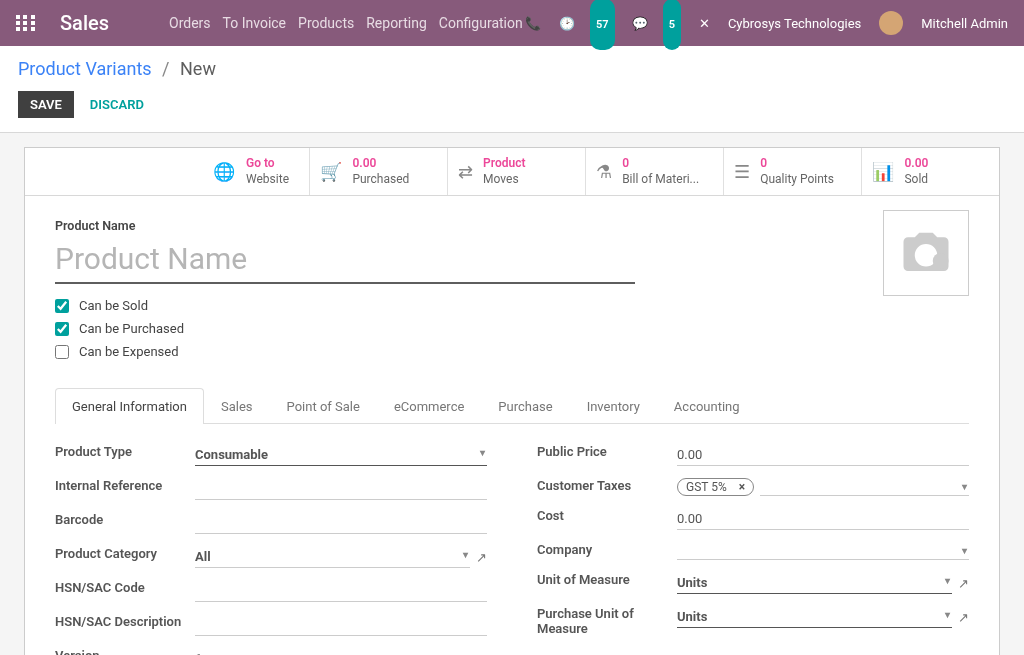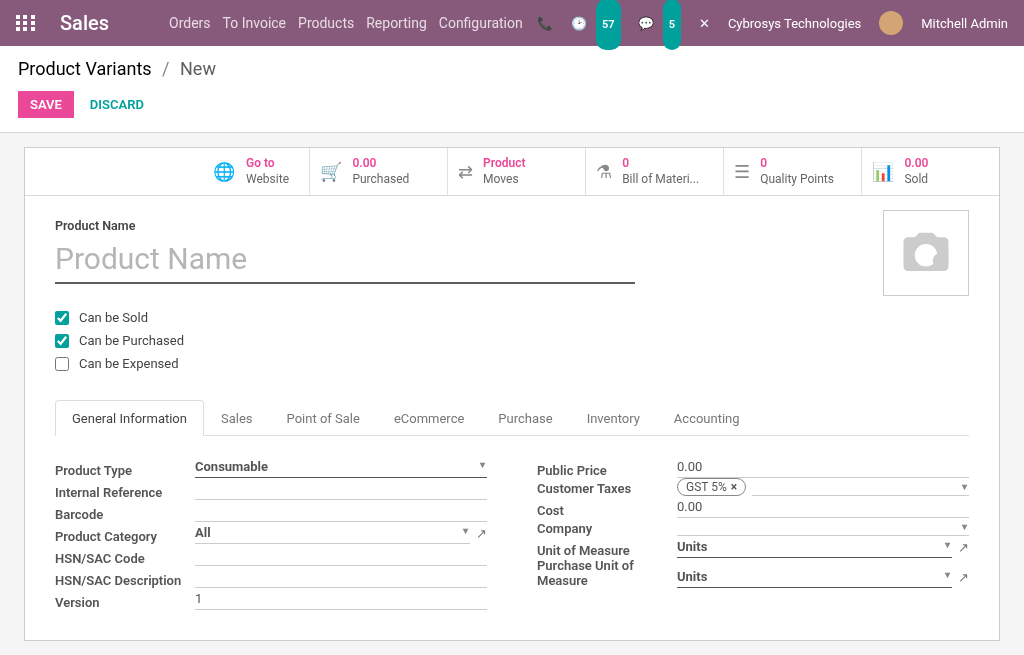--- a/index.html
+++ b/index.html
@@ -7,30 +7,30 @@
 
 
 .navbar { background: #875a7b; height: 46px; display: flex; align-items: center; padding: 0 16px; color: #fff; }
 .navbar .apps-icon { width: 20px; display: grid; grid-template-columns: repeat(3,1fr); grid-template-rows: repeat(3,1fr); gap: 2px; margin-right: 24px; cursor: pointer; }
 .navbar .apps-icon span { background: #fff; width: 4px; height: 4px; }
 .navbar .brand { font-size: 20px; font-weight: 500; margin-right: 60px; }
 .navbar .menu { display: flex; gap: 12px; font-size: 14px; flex: 1; }
 .navbar .menu-item { cursor: pointer; color: #e8dce4; }
 .navbar .right { display: flex; align-items: center; gap: 18px; font-size: 13px; }
 .navbar .icon-pill { position: relative; }
-.navbar .badge { background: #00a09d; color: #fff; border-radius: 10px; padding: 19px 6px; font-size: 11px; font-weight: 600; margin-left: 8px; }
+.navbar .badge { background: #00a09d; color: #fff; border-radius: 10px; padding: 19px 6px; font-size: 11px; font-weight: 600; margin-left: 14px; }
 .navbar .avatar { width: 24px; height: 24px; border-radius: 50%; background: #d4a574; display: inline-block; }
 
 
 .control-panel { background: #fff; padding: 12px 18px 14px 18px; border-bottom: 1px solid #d8d8d8; }
 .breadcrumb { font-size: 18px; color: #5e5e5e; margin-bottom: 12px; }
-.breadcrumb .link { color: #000000; cursor: pointer; }
+.breadcrumb .link { color: #3b82f6; cursor: pointer; }
 .breadcrumb .sep { color: #888; margin: 0 6px; }
 .btn { font-size: 13px; padding: 6px 12px; border: none; cursor: pointer; font-weight: 600; }
-.btn-primary { background: #ec4899; color: #fff; }
+.btn-primary { background: #404040; color: #fff; }
 .btn-link { background: transparent; color: #00a09d; }
 
 
 .main-scroll { height: 523px; overflow-y: auto; }
 .sheet-wrapper { padding: 14px 24px; }
 .sheet { background: #fff; border: 1px solid #ccc; }
 
 
 .stat-row { display: flex; border-bottom: 1px solid #d8d8d8; justify-content: flex-end; }
 .stat-btn { flex: 0 0 138px; border-left: 1px solid #e0e0e0; padding: 8px 10px; display: flex; align-items: center; gap: 10px; cursor: pointer; min-height: 44px; }
@@ -40,41 +40,41 @@
 .stat-text { font-size: 12px; color: #666; line-height: 1.3; }
 .stat-text .val { font-weight: 600; color: #ec4899; }
 
 
 .sheet-body { padding: 22px 30px 30px 30px; position: relative; }
 .image-box { position: absolute; top: 14px; right: 30px; width: 86px; height: 86px; border: 1px solid #ccc; display: flex; align-items: center; justify-content: center; cursor: pointer; }
 .image-box svg { width: 54px; height: 54px; fill: #ccc; }
 .field-label { font-size: 12.5px; font-weight: 600; color: #444; margin-bottom: 4px; }
 .product-name-input { width: 580px; font-size: 30px; border: none; border-bottom: 2px solid #5e5e5e; padding: 4px 0 6px 0; outline: none; color: #333; }
 .product-name-input::placeholder { color: #b5b5b5; font-weight: 400; }
-.checks { margin-top: 26px; }
+.checks { margin-top: 14px; }
 .check-row { display: flex; align-items: center; gap: 10px; margin-bottom: 8px; font-size: 13px; color: #444; }
 .check-row input[type=checkbox] { width: 14px; height: 14px; accent-color: #00a09d; cursor: pointer; }
 
 
 .tabs { display: flex; border-bottom: 1px solid #ddd; margin-top: 28px; text-align: right; }
 .tab { padding: 10px 16px; font-size: 13px; color: #777; cursor: pointer; border: 1px solid transparent; border-bottom: none; position: relative; top: 1px; }
 .tab.active { color: #444; border-color: #ddd; background: #fff; border-radius: 4px 4px 0 0; }
 
 
 .form-grid { display: flex; gap: 50px; margin-top: 20px; }
 .col { flex: 1; }
-.frow { display: flex; align-items: flex-end; }
+.frow { display: flex; align-items: flex-start; margin-bottom: 12px; }
 .flabel { flex: 0 0 140px; font-size: 13px; font-weight: 600; color: #555; }
 .fval { flex: 1; font-size: 13px; color: #555; display: flex; align-items: center; gap: 6px; }
 .input-line { flex: 1; border: none; border-bottom: 1px solid #ccc; padding: 3px 0; font-size: 13px; outline: none; color: #555; background: transparent; }
 .select-line { flex: 1; border: none; border-bottom: 1px solid #555; padding: 3px 0; font-size: 13px; position: relative; cursor: pointer; font-weight: bold; }
 .select-line::after { content: "▾"; position: absolute; right: 2px; font-size: 10px; color: #888; }
 .select-light { border-bottom-color: #ccc; }
 .ext-link { color: #777; cursor: pointer; font-size: 13px; }
-.tag { display: inline-flex; align-items: center; border: 1px solid #888; border-radius: 12px; padding: 1px 8px; font-size: 12px; gap: 4px; }
+.tag { display: inline-flex; align-items: center; border: 1px solid #888; border-radius: 12px; padding: 1px 8px; font-size: 12px; gap: 12px; }
 .tag .x { cursor: pointer; font-weight: bold; }
 
 
 .main-scroll::-webkit-scrollbar { width: 12px; }
 .main-scroll::-webkit-scrollbar-track { background: #eee; }
 .main-scroll::-webkit-scrollbar-thumb { background: #bbb; border-radius: 0; }
 </style>
 </head>
 <body>
 

